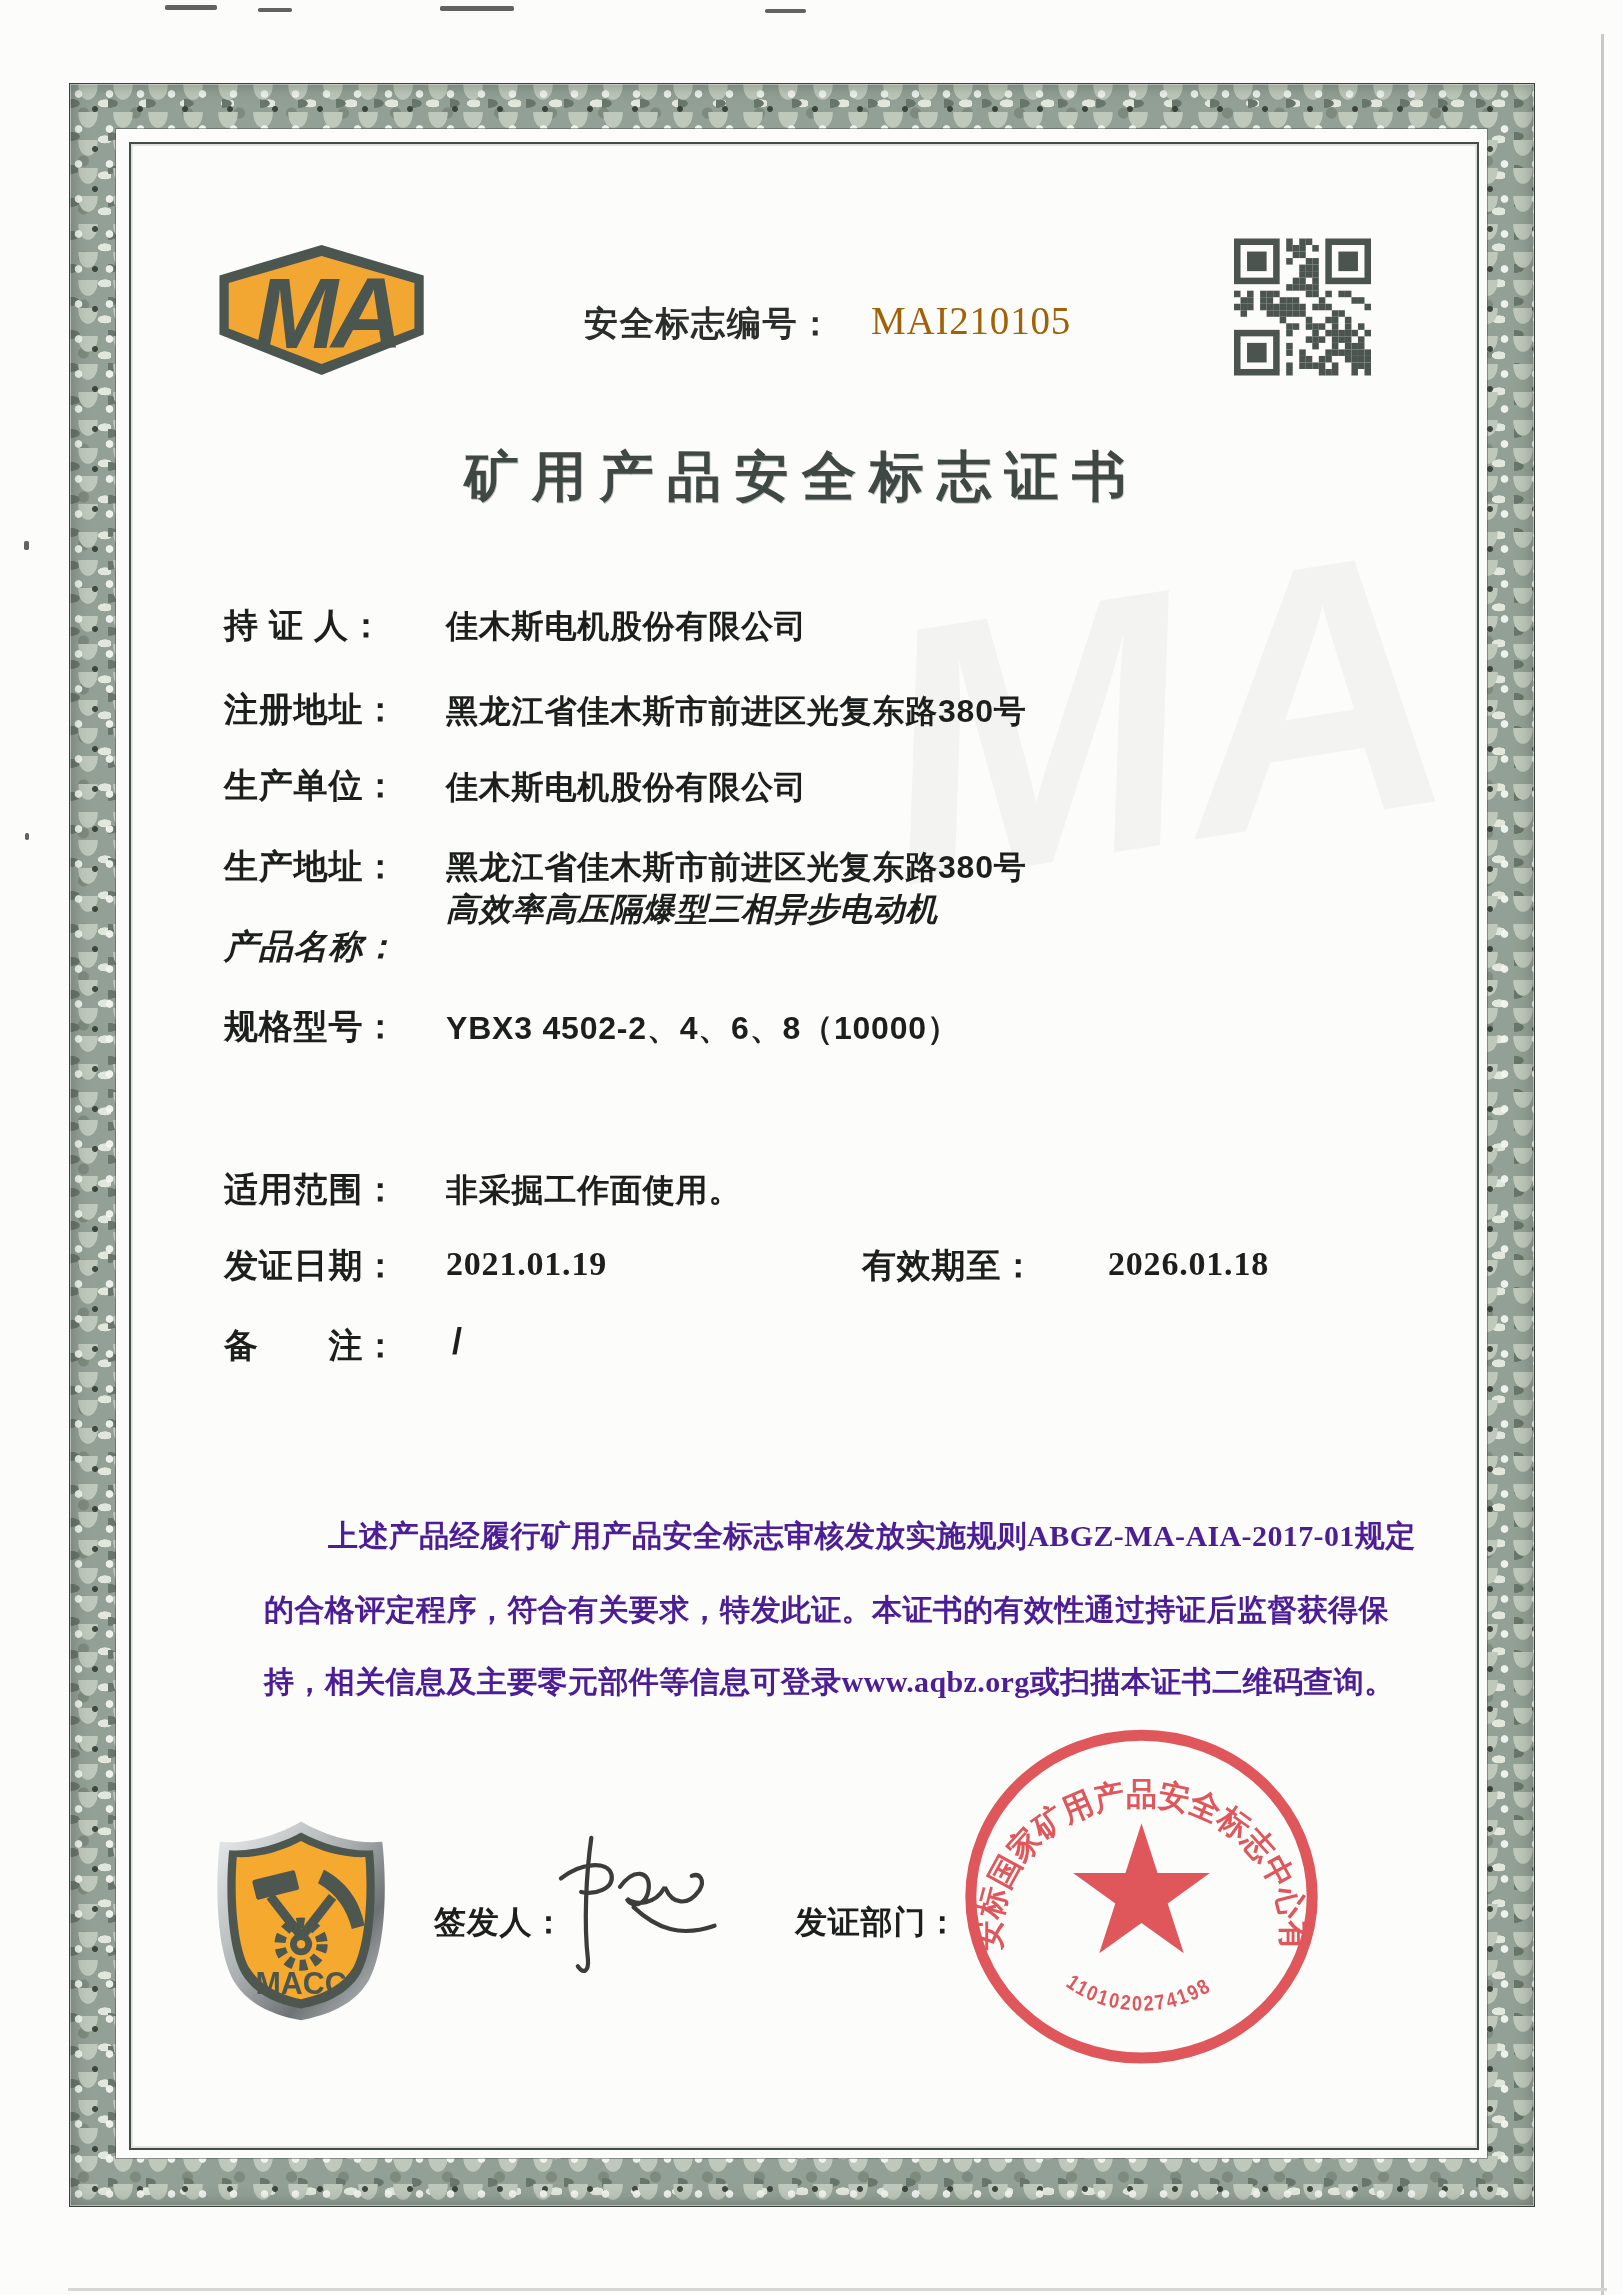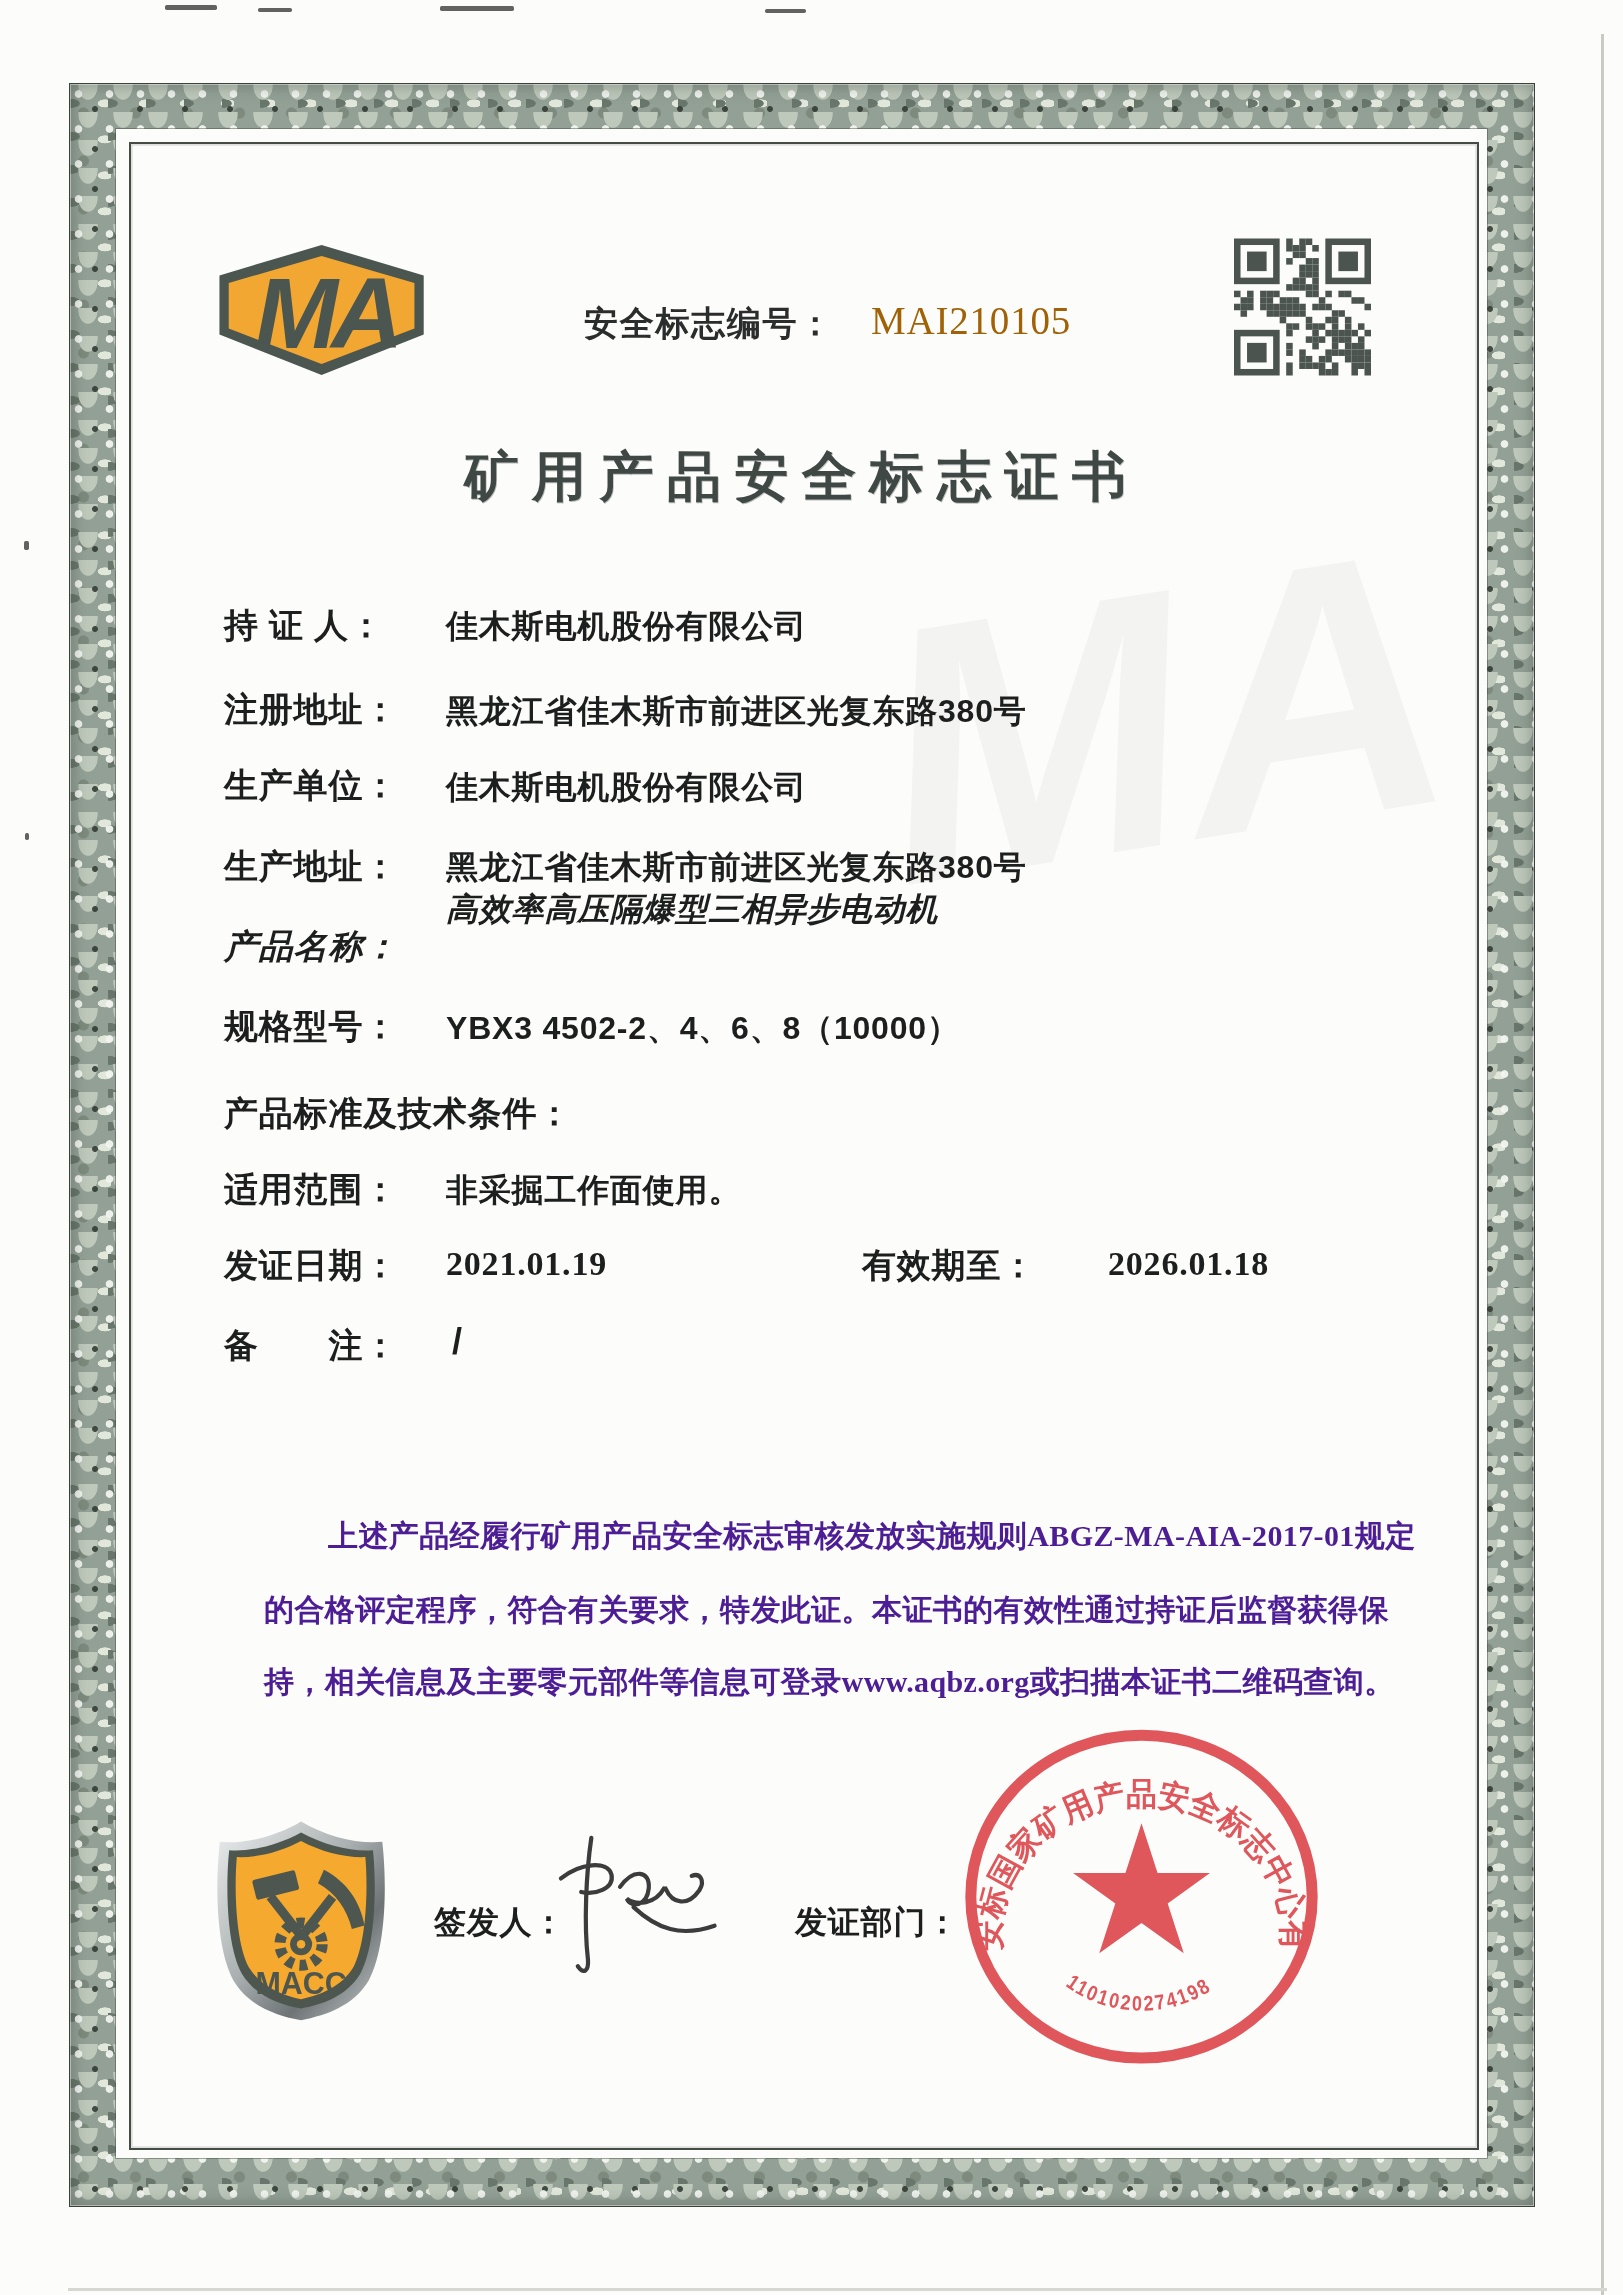--- a/index.html
+++ b/index.html
@@ -248,21 +248,20 @@
 
   <div class="abs f-label" style="left:224px;top:844px;">生产地址：</div>
   <div class="abs f-value" style="left:446px;top:846px;">黑龙江省佳木斯市前进区光复东路380号</div>
 
   <div class="abs f-label" style="left:224px;top:924px;font-style:italic;">产品名称：</div>
   <div class="abs f-value" style="left:446px;top:888px;font-style:italic;">高效率高压隔爆型三相异步电动机</div>
 
   <div class="abs f-label" style="left:224px;top:1004px;">规格型号：</div>
   <div class="abs f-value" style="left:446px;top:1007px;">YBX3 4502-2、4、6、8（10000）</div>
 
-  <div class="abs f-label" style="left:224px;top:1091px;">产品标准及技术条件：</div>
 
   <div class="abs f-label" style="left:224px;top:1167px;">适用范围：</div>
   <div class="abs f-value" style="left:446px;top:1169px;">非采掘工作面使用。</div>
 
   <div class="abs f-label" style="left:224px;top:1243px;">发证日期：</div>
   <div class="abs f-value f-serif" style="left:446px;top:1245px;font-size:34px;">2021.01.19</div>
   <div class="abs f-label" style="left:862px;top:1243px;">有效期至：</div>
   <div class="abs f-value f-serif" style="left:1108px;top:1245px;font-size:34px;">2026.01.18</div>
 
   <div class="abs f-label" style="left:224px;top:1323px;">备　　注：</div>

